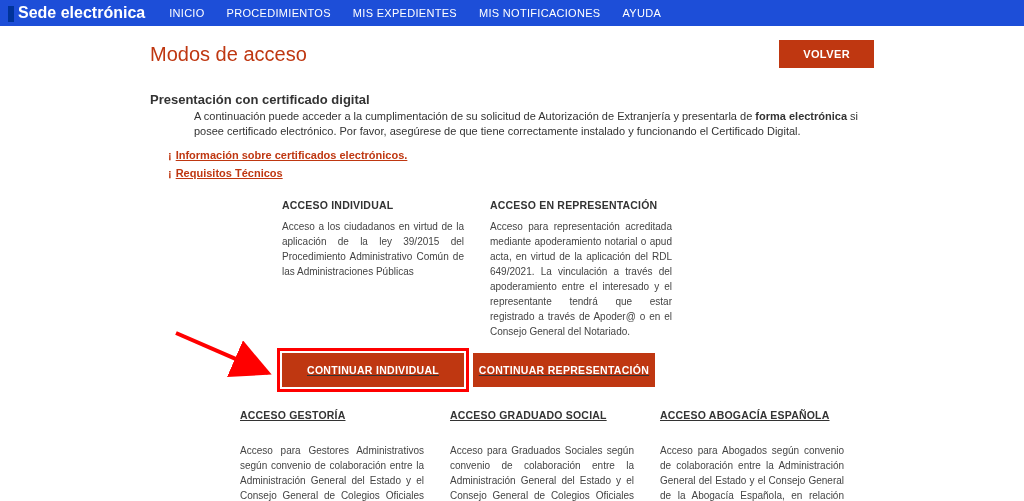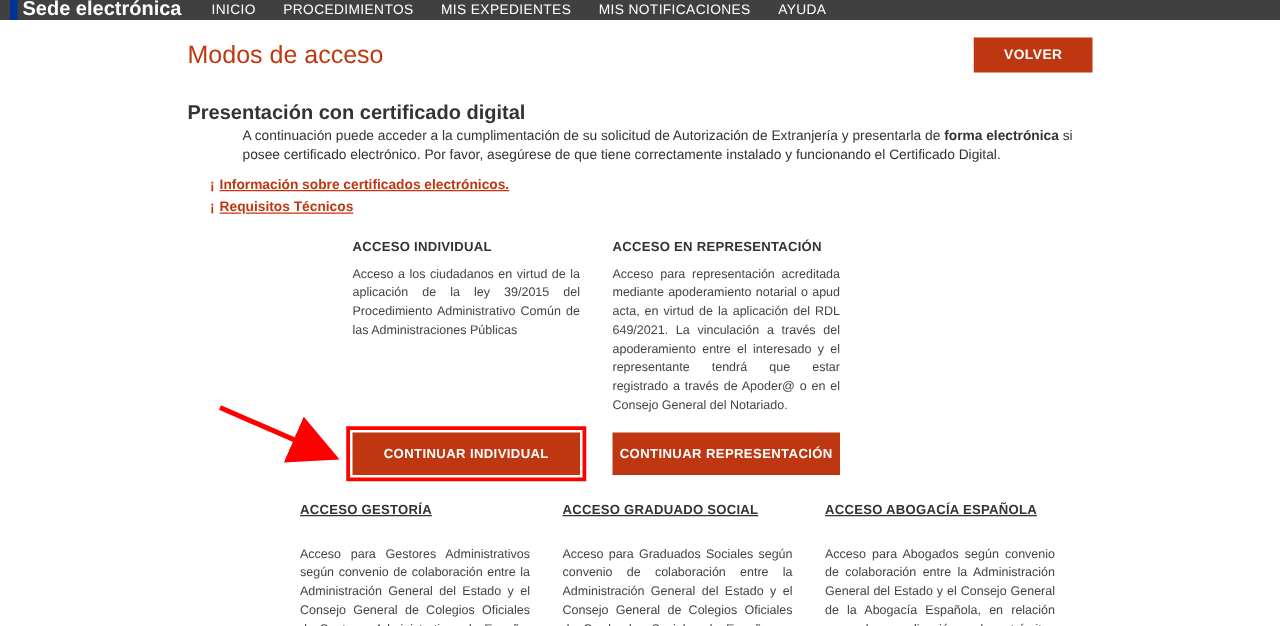--- a/index.html
+++ b/index.html
@@ -1,37 +1,37 @@
 <!DOCTYPE html>
 <html><head>
 <meta charset="utf-8">
 <style>
   * { box-sizing: border-box; margin: 0; padding: 0; }
   body { font-family: Arial, Helvetica, sans-serif; background: #fff; color: #333; font-size: 11px; width: 1024px; }
-  .topbar { background: #404040; height: 16px; display: flex; align-items: center; padding: 0 8px; color: #fff; }
+  .topbar { background: #1d4ed8; height: 26px; display: flex; align-items: center; padding: 0 8px; color: #fff; }
   .brand { font-size: 16px; font-weight: bold; margin-right: 24px; }
   .brand-accent { display: inline-block; background: #003399; width: 6px; height: 16px; margin-right: 4px; vertical-align: middle; }
   .nav { display: flex; gap: 22px; }
   .nav a { color: #fff; text-decoration: none; font-size: 11px; letter-spacing: .3px; }
   .wrap { padding: 14px 150px 24px 150px; }
   .title-row { display: flex; justify-content: space-between; align-items: center; margin-bottom: 24px; }
   .page-title { color: #bf3711; font-size: 20px; font-weight: normal; }
   .btn { background: #bf3711; color: #fff; border: none; padding: 8px 24px; font-size: 11px; font-weight: bold; letter-spacing: .4px; cursor: pointer; }
-  .intro-title { font-weight: bold; font-size: 16px; margin-bottom: 2px; }
+  .intro-title { font-weight: bold; font-size: 13px; margin-bottom: 2px; }
   .intro-text { font-size: 11px; line-height: 1.35; margin-bottom: 10px; margin-left: 44px; }
   .intro-text .em { font-weight: bold; }
   .link-list { margin-left: 18px; margin-bottom: 20px; }
   .link-list div { margin-bottom: 6px; }
   .link-list a { color: #bf3711; font-weight: bold; text-decoration: underline; font-size: 11px; }
   .link-list .bullet { font-weight: bold; color: #bf3711; margin-right: 4px; text-decoration: none; display: inline-block; }
   .row2 { display: flex; gap: 26px; margin: 0 0 14px 132px; }
   .col { width: 182px; }
   .col h4 { font-size: 10.5px; font-weight: bold; letter-spacing: .2px; margin-bottom: 8px; color: #333; }
   .col p { font-size: 10px; line-height: 1.5; text-align: justify; color: #444; }
-  .buttons-row { display: flex; gap: 26px; margin: 14px 0 22px 132px; align-items: center; }
+  .buttons-row { display: flex; gap: 9px; margin: 14px 0 22px 132px; align-items: center; text-decoration: underline; }
   .btn-big { background: #bf3711; color: #fff; border: none; width: 182px; height: 34px; font-size: 10.5px; font-weight: bold; letter-spacing: .3px; cursor: pointer; display: flex; align-items: center; justify-content: center; }
   .highlight { outline: 3px solid #ff0000; outline-offset: 2px; }
   .row3 { display: flex; gap: 26px; margin: 0 0 0 90px; }
   .col3 { width: 184px; }
   .col3 h4 { font-size: 10.5px; font-weight: bold; letter-spacing: .2px; margin-bottom: 22px; color: #333; text-decoration: underline; }
   .col3 p { font-size: 10px; line-height: 1.5; text-align: justify; color: #444; }
   
   .arrow { position: absolute; pointer-events: none; }
 </style>
 </head>

